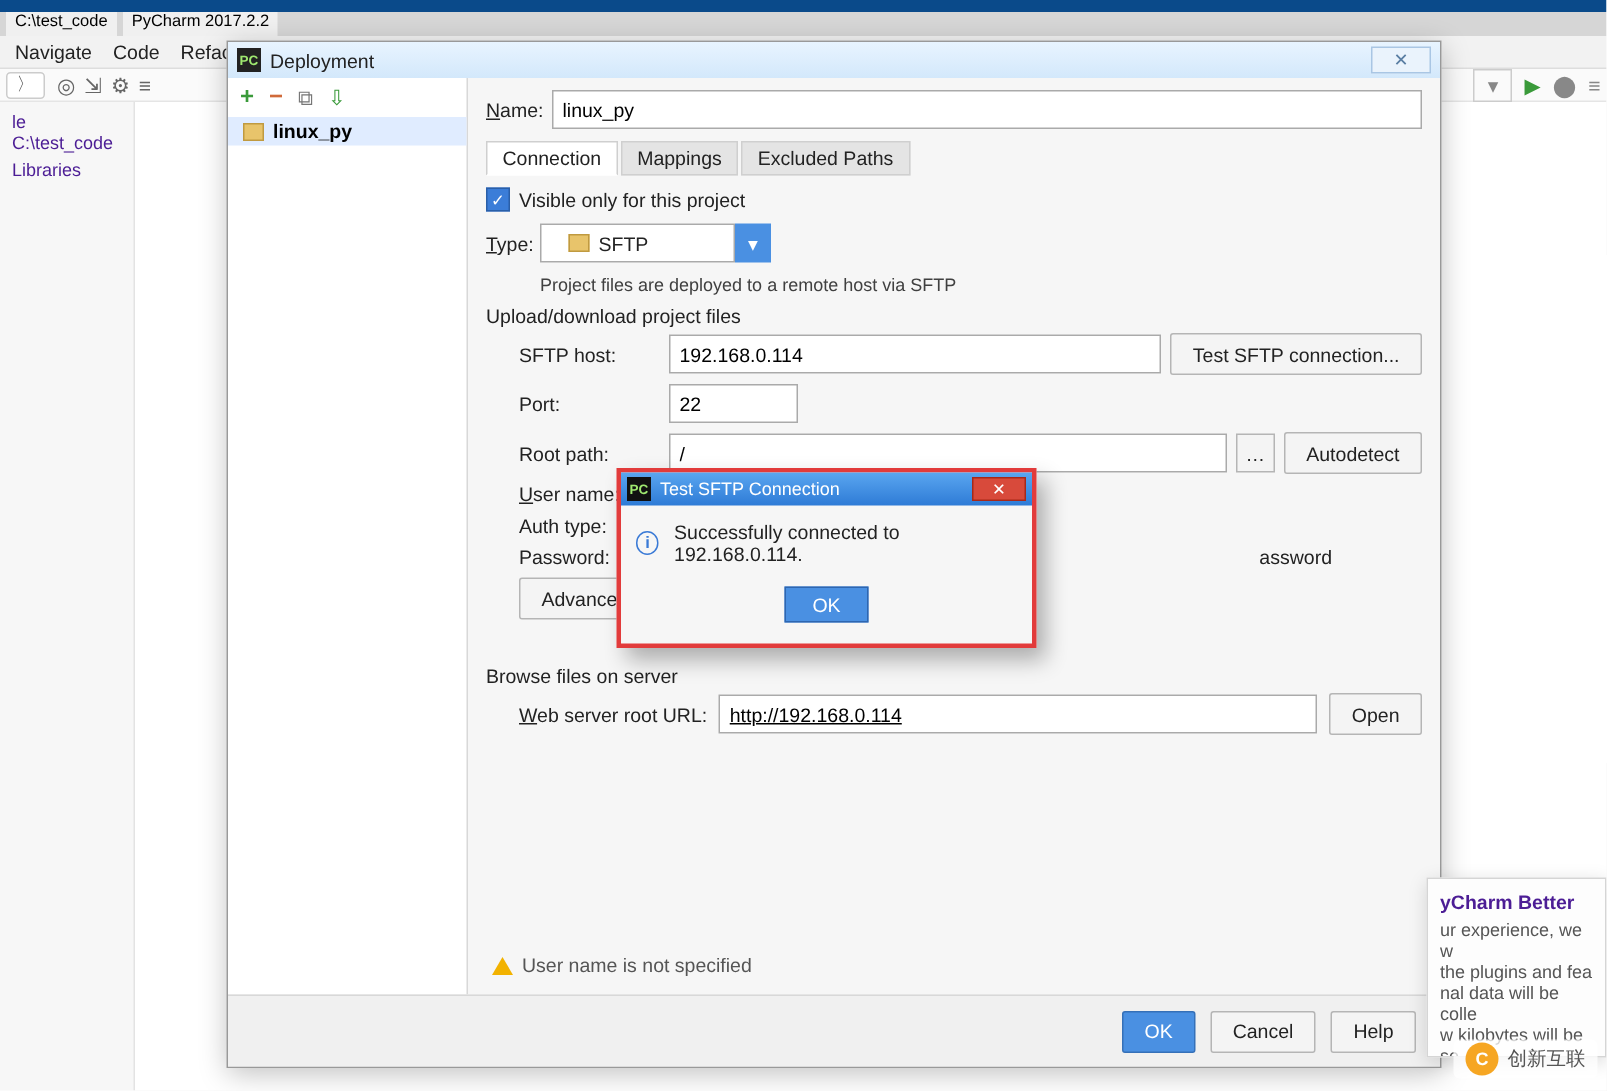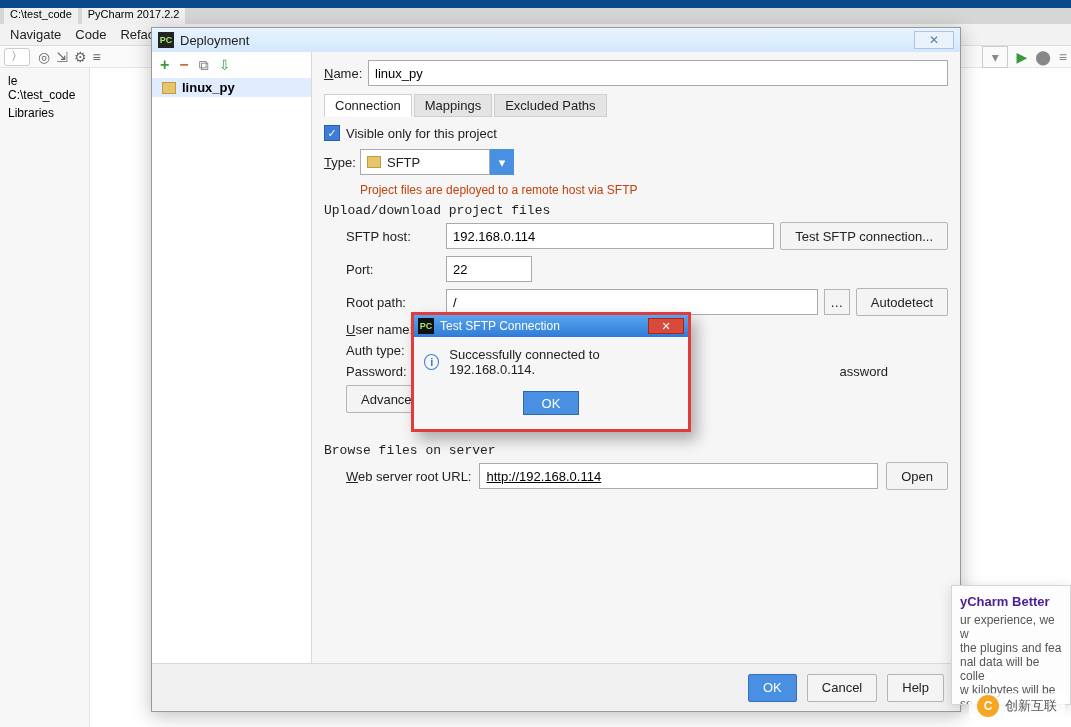--- a/index.html
+++ b/index.html
@@ -12,21 +12,21 @@
 .menubar { height: 22px; background: #f2f2f2; display: flex; align-items: center; gap: 14px; padding: 0 10px; font-size: 13px; color: #222; border-bottom:1px solid #ddd;}
 .menubar span { cursor: default; }
 
 .toolbar-row { height: 22px; display:flex; align-items:center; padding:0 4px; background:#fafafa; border-bottom:1px solid #e5e5e5;}
 .crumb { font-size:12px; color:#555; padding:0 6px; border:1px solid #ccc; border-radius:3px; background:#fff; display:inline-flex; align-items:center; height:18px;}
 .tiny-icons { display:flex; gap:6px; margin-left:8px; font-size:14px; color:#666;}
 .right-icons { margin-left:auto; display:flex; gap:8px; align-items:center; font-size:14px; color:#888;}
 .dropdown-btn { width:26px; height:22px; border:1px solid #ccc; background:#fafafa; display:flex; align-items:center; justify-content:center;}
 
 .side-col { position:absolute; left:0; top:68px; width:90px; bottom:0; background:#f7f7f7; border-right:1px solid #e3e3e3; font-size:12px; padding:4px;}
-.side-row { padding:2px 4px; color:#000000;}
+.side-row { padding:2px 4px; color:#4c1d95;}
 
 
 .dlg { position:absolute; left:151px; top:27px; width:810px; height:685px; background:#f6f6f6; border:1px solid #999; box-shadow: 0 4px 18px rgba(0,0,0,0.25); display:flex; flex-direction:column;}
 .dlg-title { height:24px; background: linear-gradient(#e8f4ff,#d3e8fb); display:flex; align-items:center; padding:0 6px; font-size:13px; color:#222; }
 .dlg-title .pcicon { width:16px; height:16px; background:#222; color:#9fe870; font-size:9px; font-weight:bold; display:flex; align-items:center; justify-content:center; margin-right:6px; }
 .dlg-title .close { margin-left:auto; width:40px; height:18px; border:1px solid #a9c6e4; display:flex; align-items:center; justify-content:center; font-size:12px; color:#5a7ea3; background:#eaf3fc;}
 .dlg-body { flex:1; display:flex; }
 .tree { width:160px; border-right:1px solid #d8d8d8; background:#fff; }
 .tree-toolbar { height:26px; display:flex; align-items:center; gap:10px; padding:0 8px; }
 .t-add { color:#3a9a3a; font-size:16px; font-weight:bold;}
@@ -37,25 +37,25 @@
 
 .form { flex:1; padding:8px 12px; font-size:13px; color:#222; overflow:hidden;}
 .row { display:flex; align-items:center; margin-bottom:8px; }
 .row label { white-space:nowrap; }
 input[type=text].f { height:26px; border:1px solid #aaa; padding:0 6px; font-size:13px; background:#fff;}
 .tabs { display:flex; gap:2px; margin:2px 0 8px 0;}
 .tabs .tab { padding:3px 10px; background:#e4e4e4; border:1px solid #cfcfcf; font-size:13px; cursor:default;}
 .tabs .tab.active { background:#fff; border-bottom-color:#fff;}
 .chk { width:16px; height:16px; background:#3b7dd8; border:1px solid #2a5fa8; margin-right:6px; display:flex; align-items:center; justify-content:center; color:#fff; font-size:11px;}
 .type-combo { display:flex; align-items:center;}
-.type-combo .sel { height:26px; border:1px solid #aaa; background:#fff; padding:0 6px; display:flex; align-items:center; min-width:130px;}
+.type-combo .sel { height:26px; border:1px solid #aaa; background:#fff; padding:0 18px; display:flex; align-items:center; min-width:130px;}
 .type-combo .folder { width:14px; height:12px; background:#e8c46b; border:1px solid #c09a40; margin-right:6px;}
 .type-combo .arrow { width:24px; height:26px; background:#4a90e2; color:#fff; display:flex; align-items:center; justify-content:center;}
-.hint { color:#c2410c; font-size:12px; margin-left:36px;}
-.section { margin-top:6px; font-size:13px; margin-bottom:4px;font-family:Liberation Mono, monospace;}
+.hint { color:#404040; font-size:12px; margin-left:36px;}
+.section { margin-top:6px; font-size:13px; margin-bottom:4px;}
 .grid { display:grid; grid-template-columns:90px 1fr; row-gap:6px; column-gap:10px; align-items:center; margin-left:22px;}
 .grid label { text-align:left; font-size:13px;}
 .hflex { display:flex; gap:6px; align-items:center;}
 button.btn { height:28px; padding:0 14px; background:#f4f4f4; border:1px solid #b5b5b5; border-radius:2px; font-size:13px; color:#222; cursor:default;}
 button.primary { background:#4a90e2; border-color:#3570b8; color:#fff;}
 .small-btn { width:26px; height:26px; border:1px solid #b5b5b5; background:#f4f4f4; display:flex; align-items:center; justify-content:center;}
 .warn { display:flex; align-items:center; gap:6px; color:#555; font-size:13px; margin-top:auto; padding:8px 0;}
 .warn .tri { width:0; height:0; border-left:7px solid transparent; border-right:7px solid transparent; border-bottom:12px solid #f2b200;}
 .dlg-footer { height:48px; border-top:1px solid #d8d8d8; display:flex; align-items:center; justify-content:flex-end; gap:10px; padding:0 16px; background:#f0f0f0;}
 
@@ -203,20 +203,24 @@
         <button class="btn">Advanced options...</button>
       </div>
 
       <div class="section" style="margin-top:30px">Browse files on server</div>
       <div class="row" style="margin-left:22px">
         <label style="margin-right:8px"><span class="u">W</span>eb server root URL:</label>
         <input type="text" class="f" style="flex: 1 1 0%; max-width: 410px; text-decoration: underline;" value="http://192.168.0.114">
         <button class="btn" style="margin-left:8px">Open</button>
       </div>
 
+      <div class="warn" style="position:absolute; bottom:52px; left:176px;">
+        <span class="tri"></span>
+        <span>User name is not specified</span>
+      </div>
     </div>
   </div>
   <div class="dlg-footer">
     <button class="btn primary">OK</button>
     <button class="btn">Cancel</button>
     <button class="btn">Help</button>
   </div>
 </div>
 
 <div class="popup-wrap">

